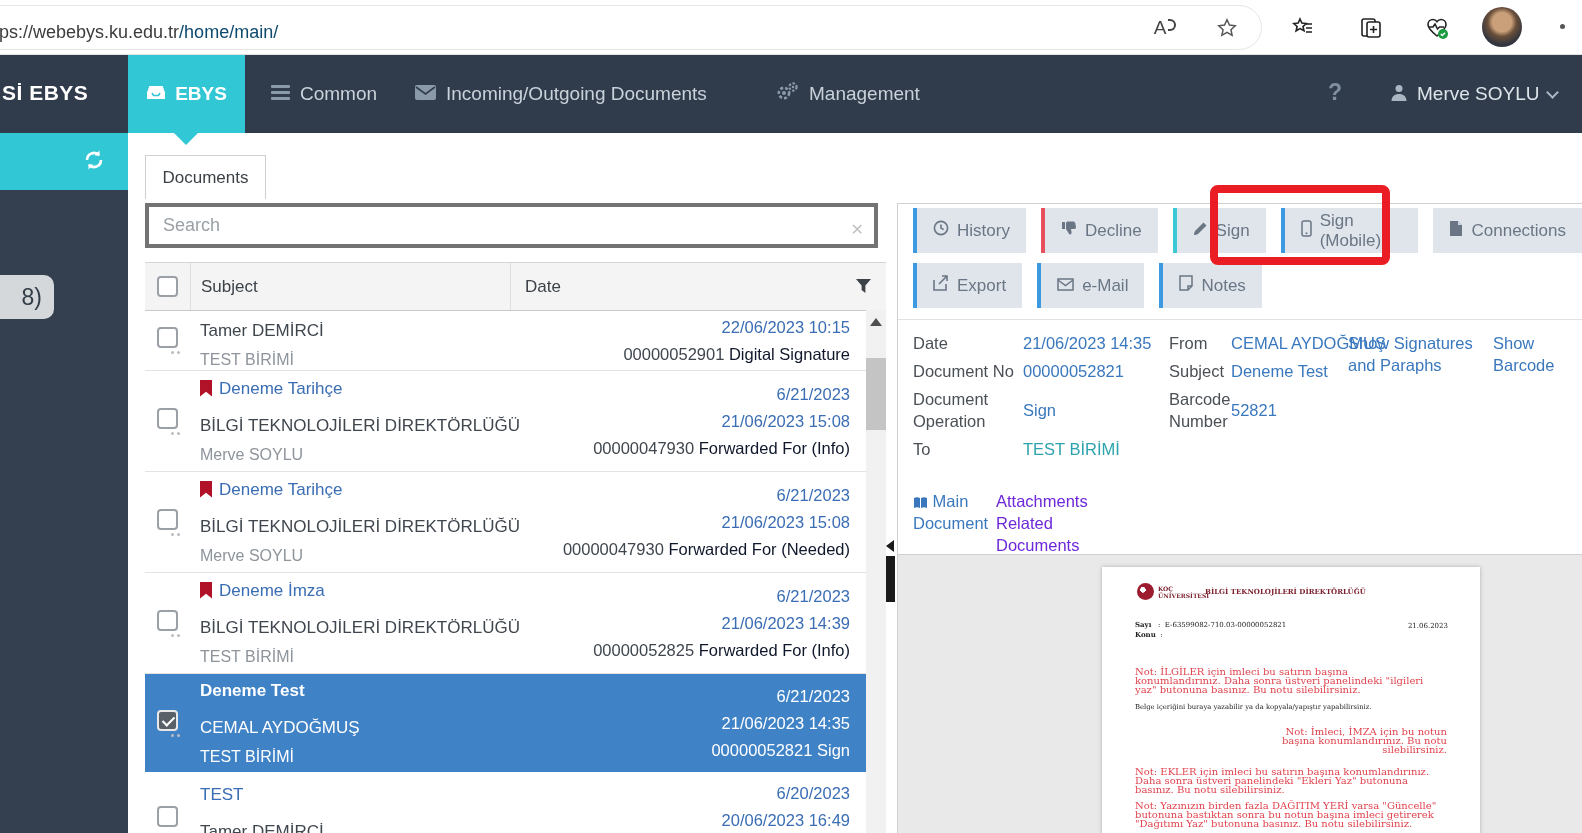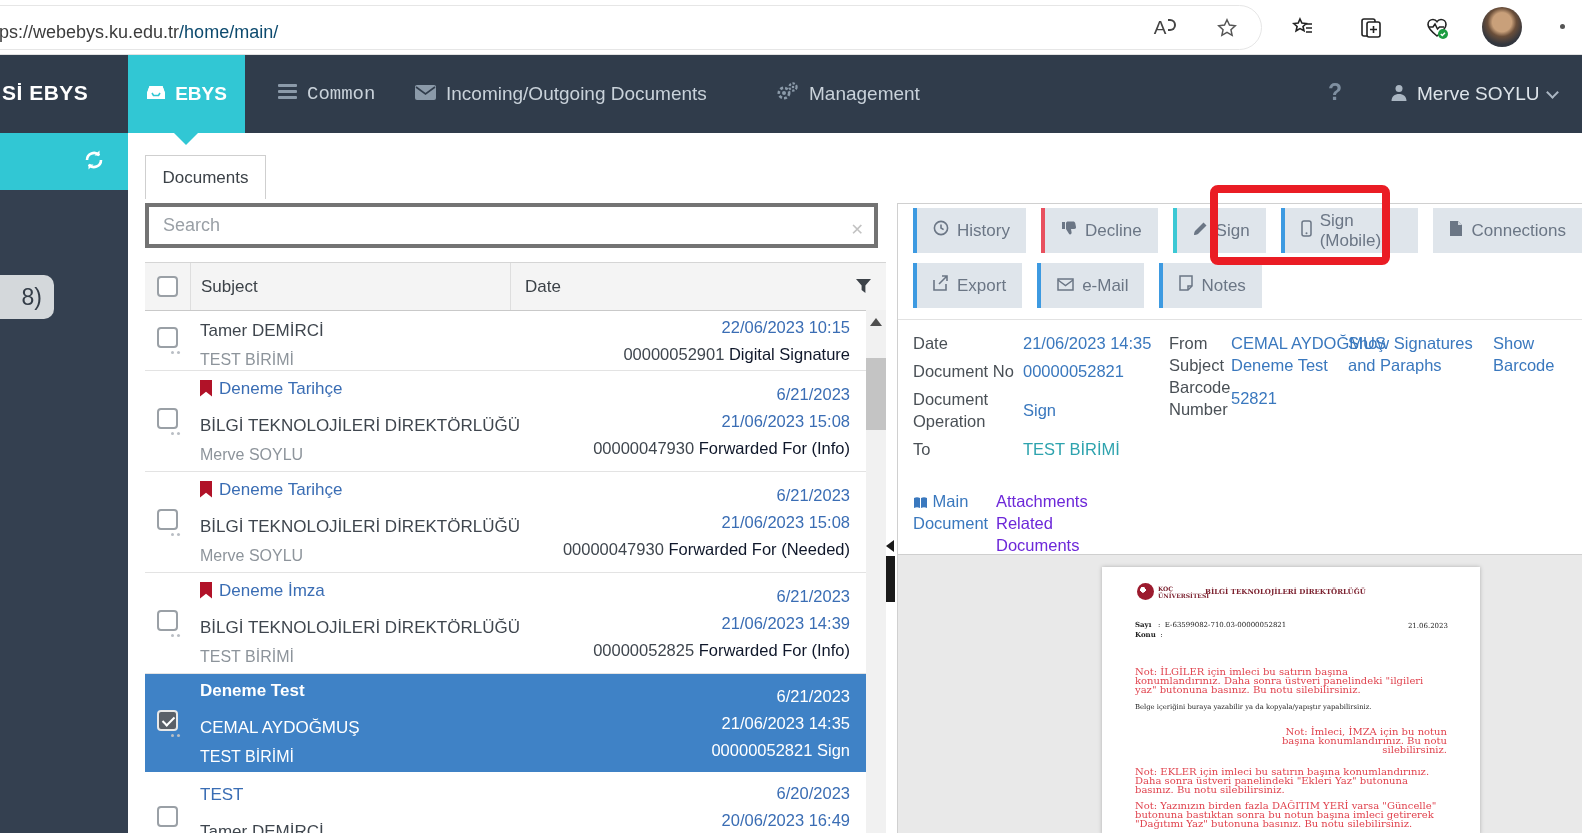--- a/index.html
+++ b/index.html
@@ -84,21 +84,21 @@
   .abtn .accent { width:4px; height:45px; margin:0 8px 0 -16px; flex:0 0 auto; }
   .accent-blue { background:#3d9ae1; } .accent-red { background:#e8505e; } .accent-teal { background:#3cc8d4; }
 
   .annot-box { position:absolute; left:1210px; top:185px; width:180px; height:80px; border:8px solid #ea1c24; border-radius:8px; z-index:20; pointer-events:none; }
 
   .details { position:absolute; left:0px; top:115px; width:685px; border-top:1px solid #e2e2e2; height:165px; font-size:16.5px; }
   .d-label { color:#4a5056; }
   .d-val { color:#3a78be; cursor:pointer; }
   .d-val.teal { color:#2ea3ae; }
   .colA { position:absolute; left:15px; top:12px; width:258px; display:grid; grid-template-columns:110px 148px; column-gap:0; row-gap:6px; align-items:center; line-height:22px; }
-  .colB { position:absolute; left:271px; top:12px; width:250px; display:grid; grid-template-columns:62px 168px; row-gap:0; align-items:center; line-height:22px; }
+  .colB { position:absolute; left:271px; top:12px; width:250px; display:grid; grid-template-columns:62px 168px; row-gap:6px; align-items:center; line-height:22px; }
   .link-col { position:absolute; top:12px; line-height:22px; color:#3a78be; cursor:pointer; }
 
   .doc-tabs { position:absolute; left:0; top:280px; width:685px; height:70px; font-size:16.5px; line-height:22px; }
   .dt-main { position:absolute; left:15px; top:6px; width:82px; color:#3a78be; cursor:pointer; }
   .dt-other { position:absolute; left:98px; top:6px; width:110px; color:#6d28d9; cursor:pointer; }
 
   
   .preview { position:absolute; left:0; top:350px; width:685px; height:280px; background:#e9e9e9; border-top:1px solid #cfcfcf; }
   .page { position:absolute; left:204px; top:12px; width:378px; height:268px; background:#fff; box-shadow:0 0 4px rgba(0,0,0,.25); font-family:"DejaVu Serif", serif; color:#222; }
   .pg-logo { position:absolute; left:35px; top:16px; display:flex; gap:4px; align-items:center; }
@@ -162,21 +162,21 @@
       <span class="icn">
         <svg width="20" height="16" viewBox="0 0 20 16">
             <path d="M1 9l2.5-7h13L19 9v6H1z M1 9h5l1.5 2.5h5L14 9h5" fill="#fff" stroke="#31c7d4" stroke-width="0"></path>
             <path d="M1 9h5l1.5 2.5h5L14 9h5v6H1z" fill="#fff"></path>
             <path d="M3.5 2h13L19 9h-5l-1.5 2.5h-5L6 9H1z" fill="#fff"></path>
             <path d="M6 9l1.5 2.5h5L14 9" fill="none" stroke="#31c7d4" stroke-width="1.6"></path>
           </svg>
       </span>
       <span>EBYS</span>
     </div>
-    <div class="nav-item" style="left:278px;font-family:Liberation Mono, monospace;">
+    <div class="nav-item" style="left:271px;">
       <span class="icn">
         <svg width="19" height="15" viewBox="0 0 19 15">
             <rect y="0" width="19" height="3" rx="1" fill="#8b9aa9"></rect>
             <rect y="6" width="19" height="3" rx="1" fill="#8b9aa9"></rect>
             <rect y="12" width="19" height="3" rx="1" fill="#8b9aa9"></rect>
           </svg>
       </span>
       <span>Common</span>
     </div>
     <div class="nav-item" style="left:415px;">

